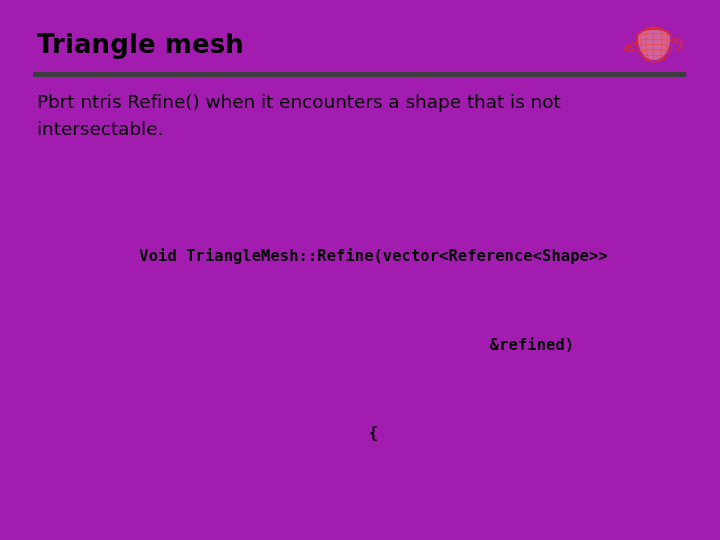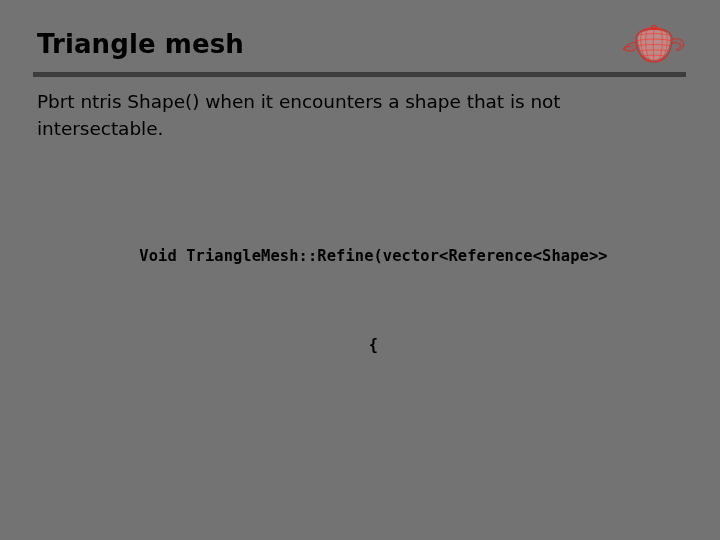--- a/index.html
+++ b/index.html
@@ -12,21 +12,21 @@
     background: #ffffff;
     font-family: "Liberation Sans", sans-serif;
     overflow: hidden;
     position: relative;
     -webkit-font-smoothing: none;
   }
 
   .slide {
     position: absolute;
     inset: 0;
-    background: #737373;
+    background: #a21caf;
   }
 
   
   .slide-header {
     position: absolute;
     left: 0;
     top: 0;
     width: 720px;
     height: 78px;
   }
@@ -173,23 +173,24 @@
           <path d="M34 10 C33 21 33 34 34 44"></path>
           <path d="M41 10.8 C43.2 21 42.8 35 38.2 43.7"></path>
           <path d="M46 12.6 C48.5 22 47.4 34 41 42.6"></path>
         </g>
       </svg>
     </div>
 
     <div class="title-rule"></div>
   </div>
 
-  <div class="body-text"><span>Pbrt ntris </span><span class="mono-inline">Shape()</span><span> when it encounters a shape that is not intersectable.</span></div>
+  <div class="body-text"><span>Pbrt ntris </span><span class="mono-inline">Refine()</span><span> when it encounters a shape that is not intersectable.</span></div>
 
   <div class="code-block">
     <span class="code-line">Void TriangleMesh::Refine(vector&lt;Reference&lt;Shape&gt;&gt;</span>
+    <span class="code-line indent-param">&amp;refined)</span>
     <span class="code-line">{</span>
     
     
     
   </div>
 
 </div>
 
 </body></html>

